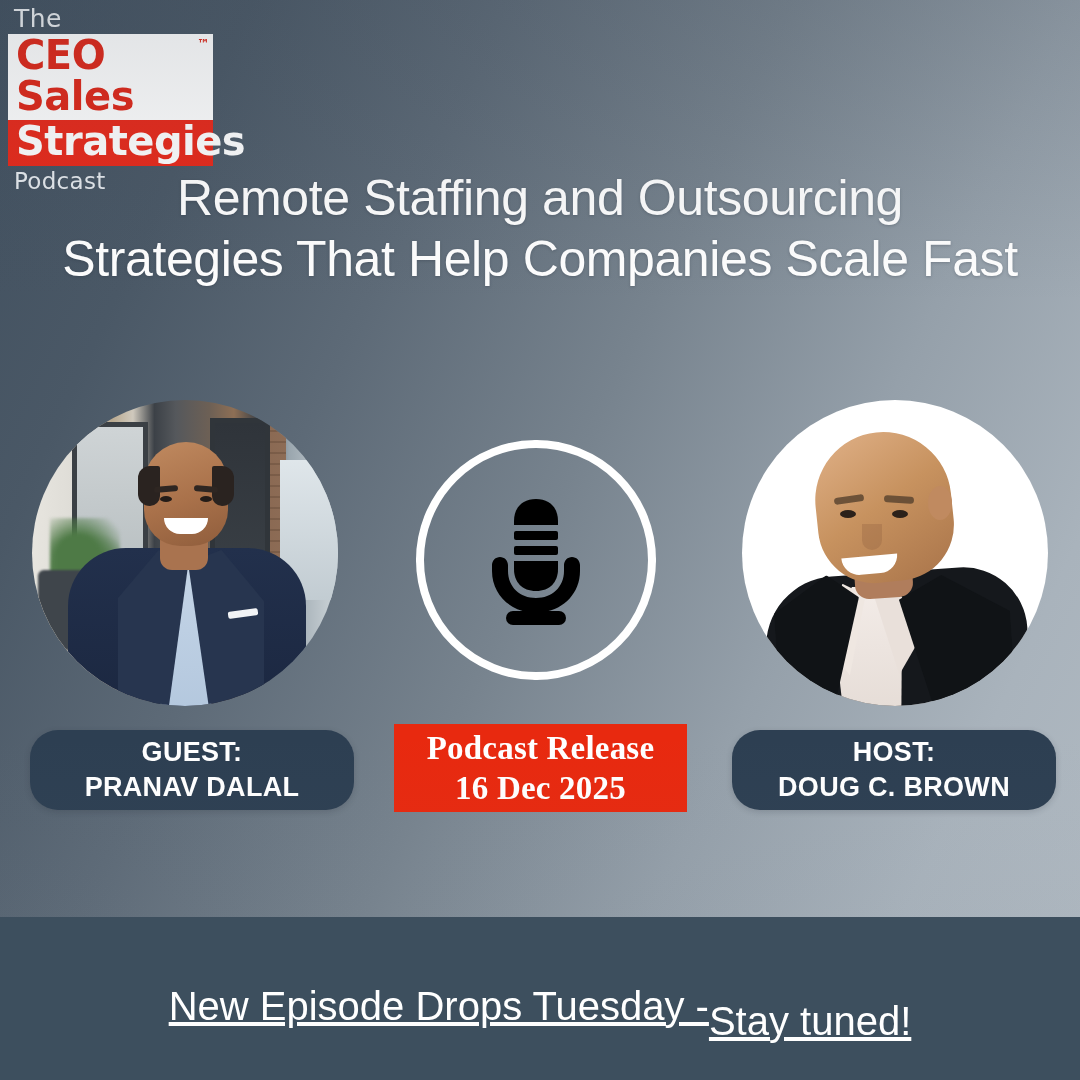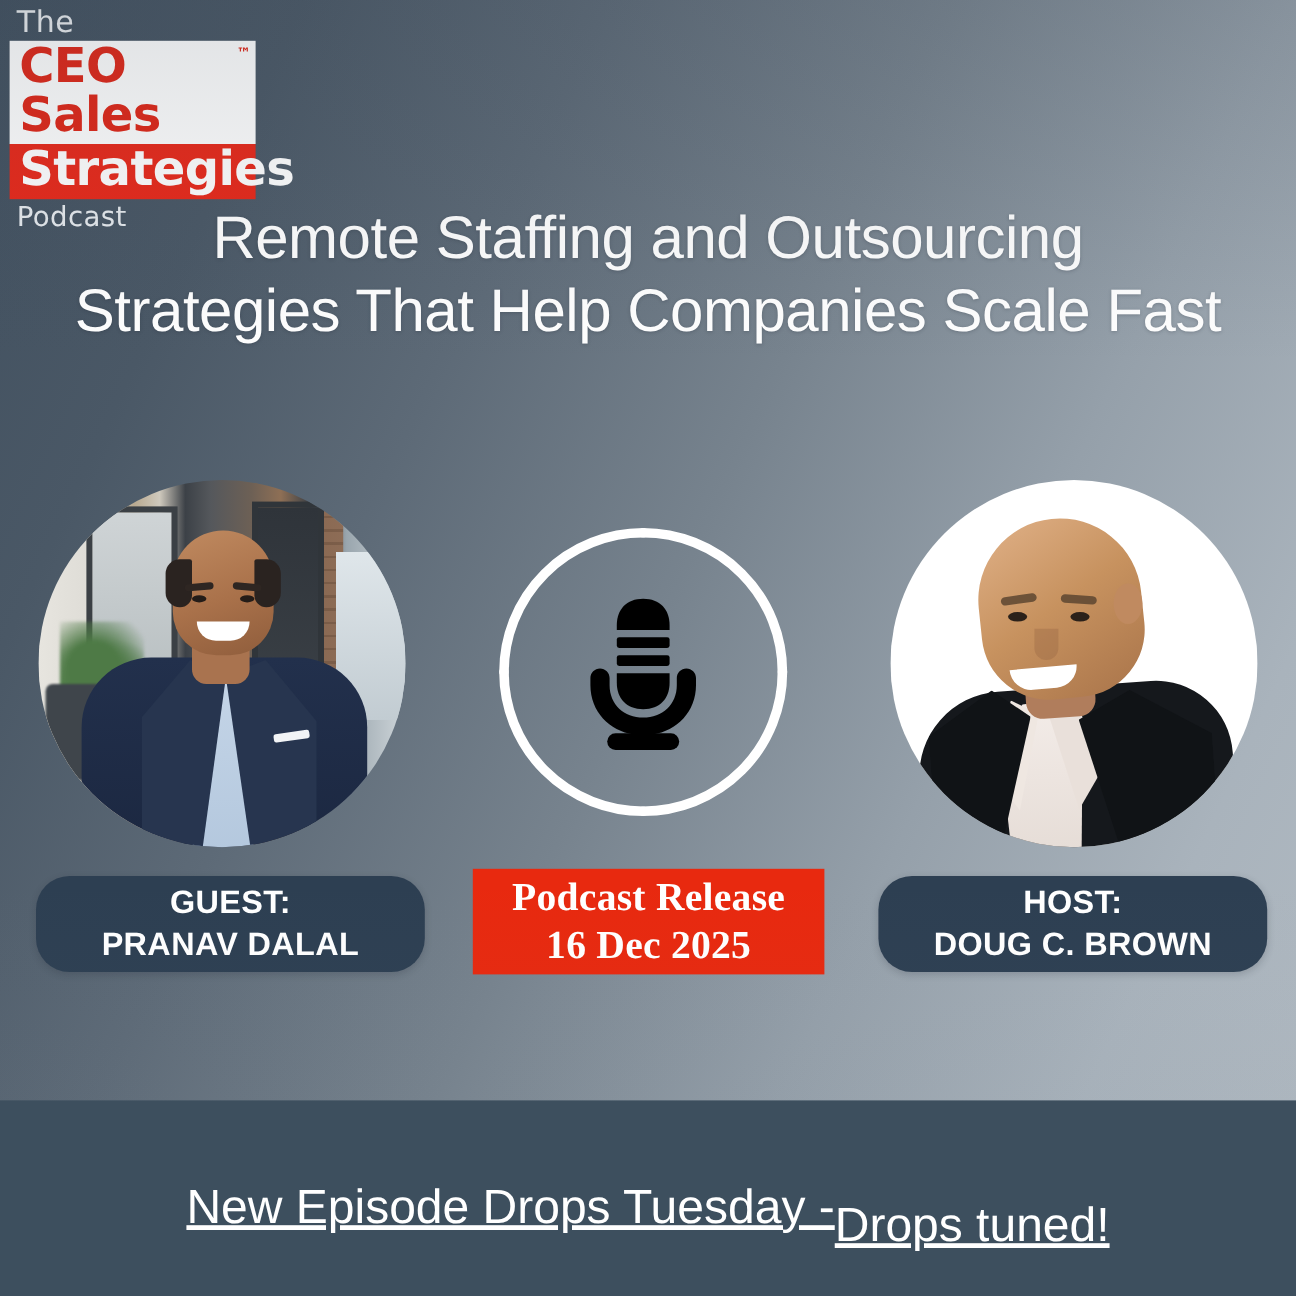--- a/index.html
+++ b/index.html
@@ -474,16 +474,16 @@
     <span>16 Dec 2025</span>
   </div>
 
   <div class="badge badge-dark badge-host">
     <span>HOST:</span>
     <span>DOUG C. BROWN</span>
   </div>
 
   <div class="footer">
     <div class="footer-line1">New Episode Drops Tuesday -</div>
-    <div>Drops tuned!</div>
+    <div>Stay tuned!</div>
   </div>
 
 </div>
 
 </body></html>

